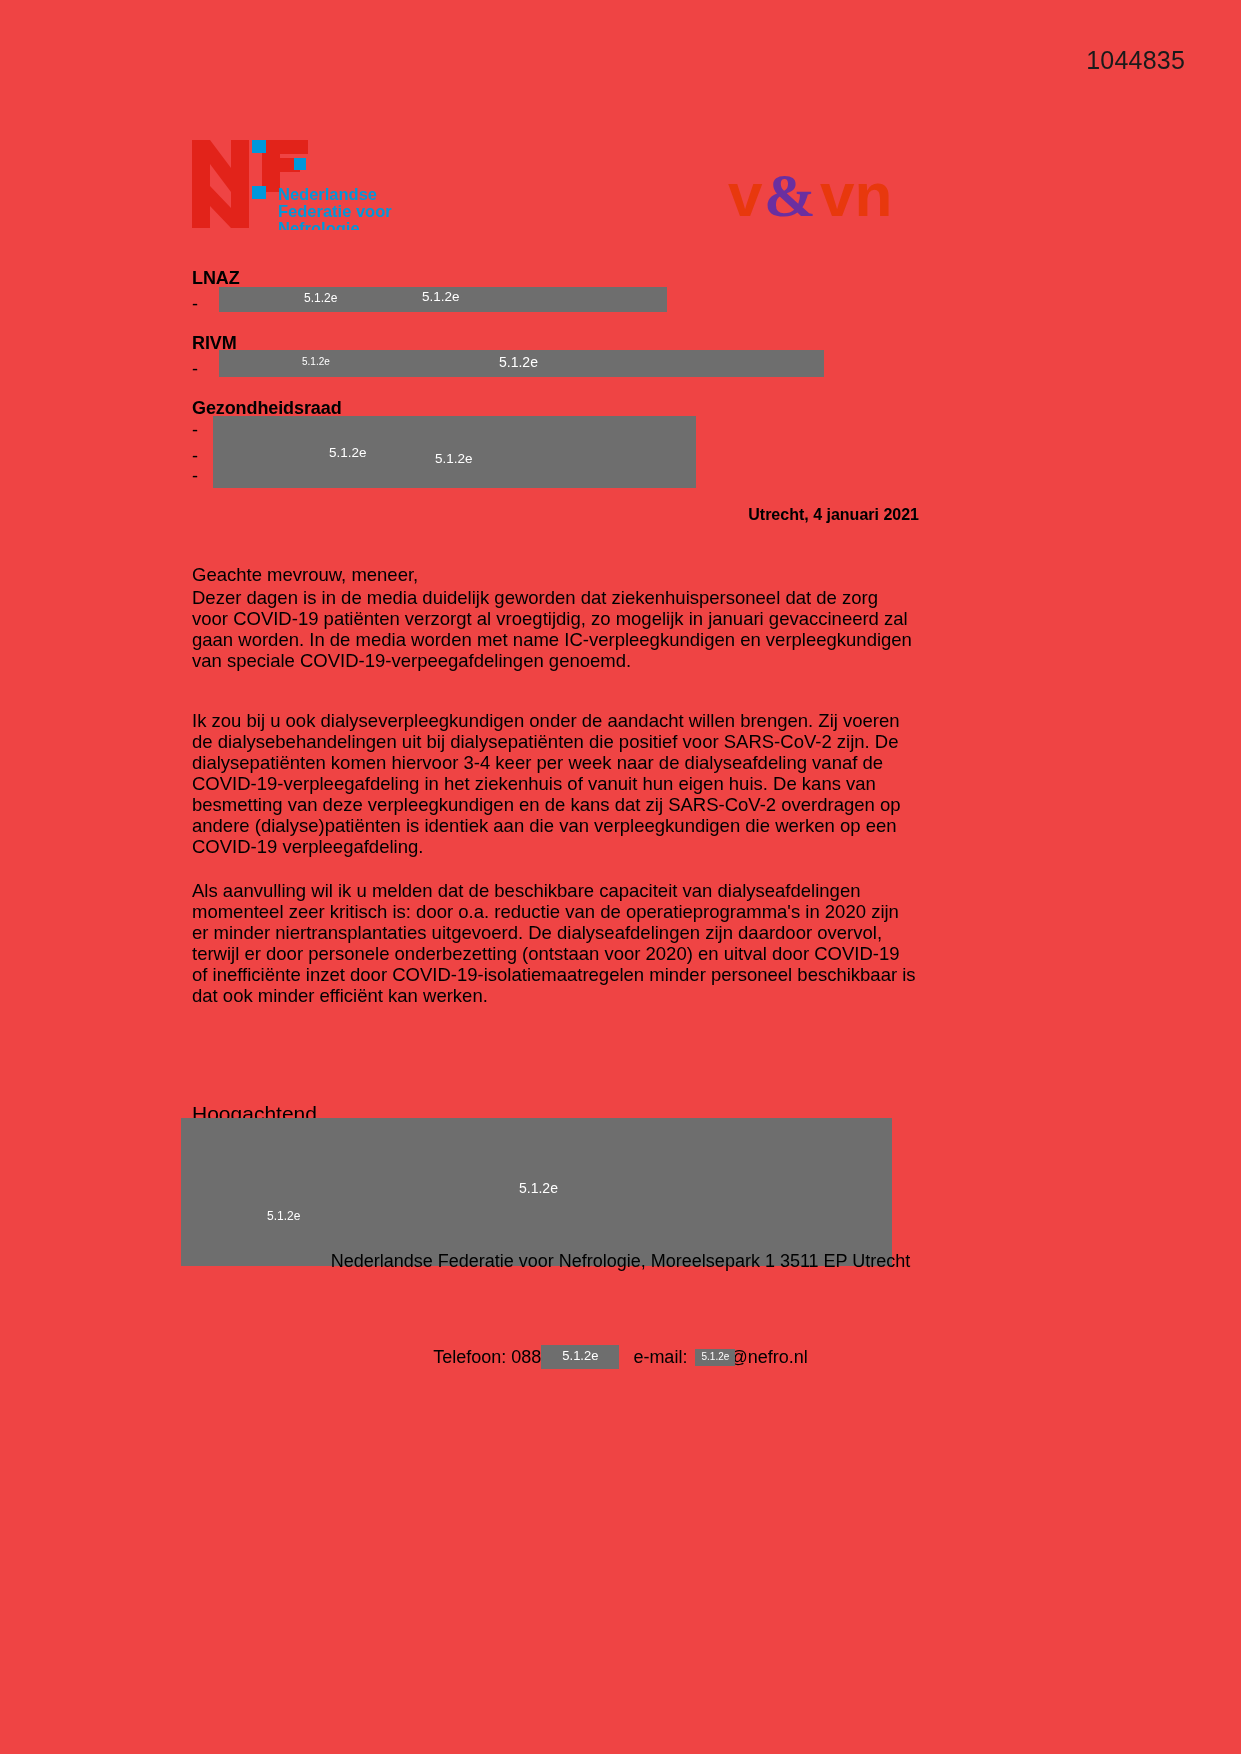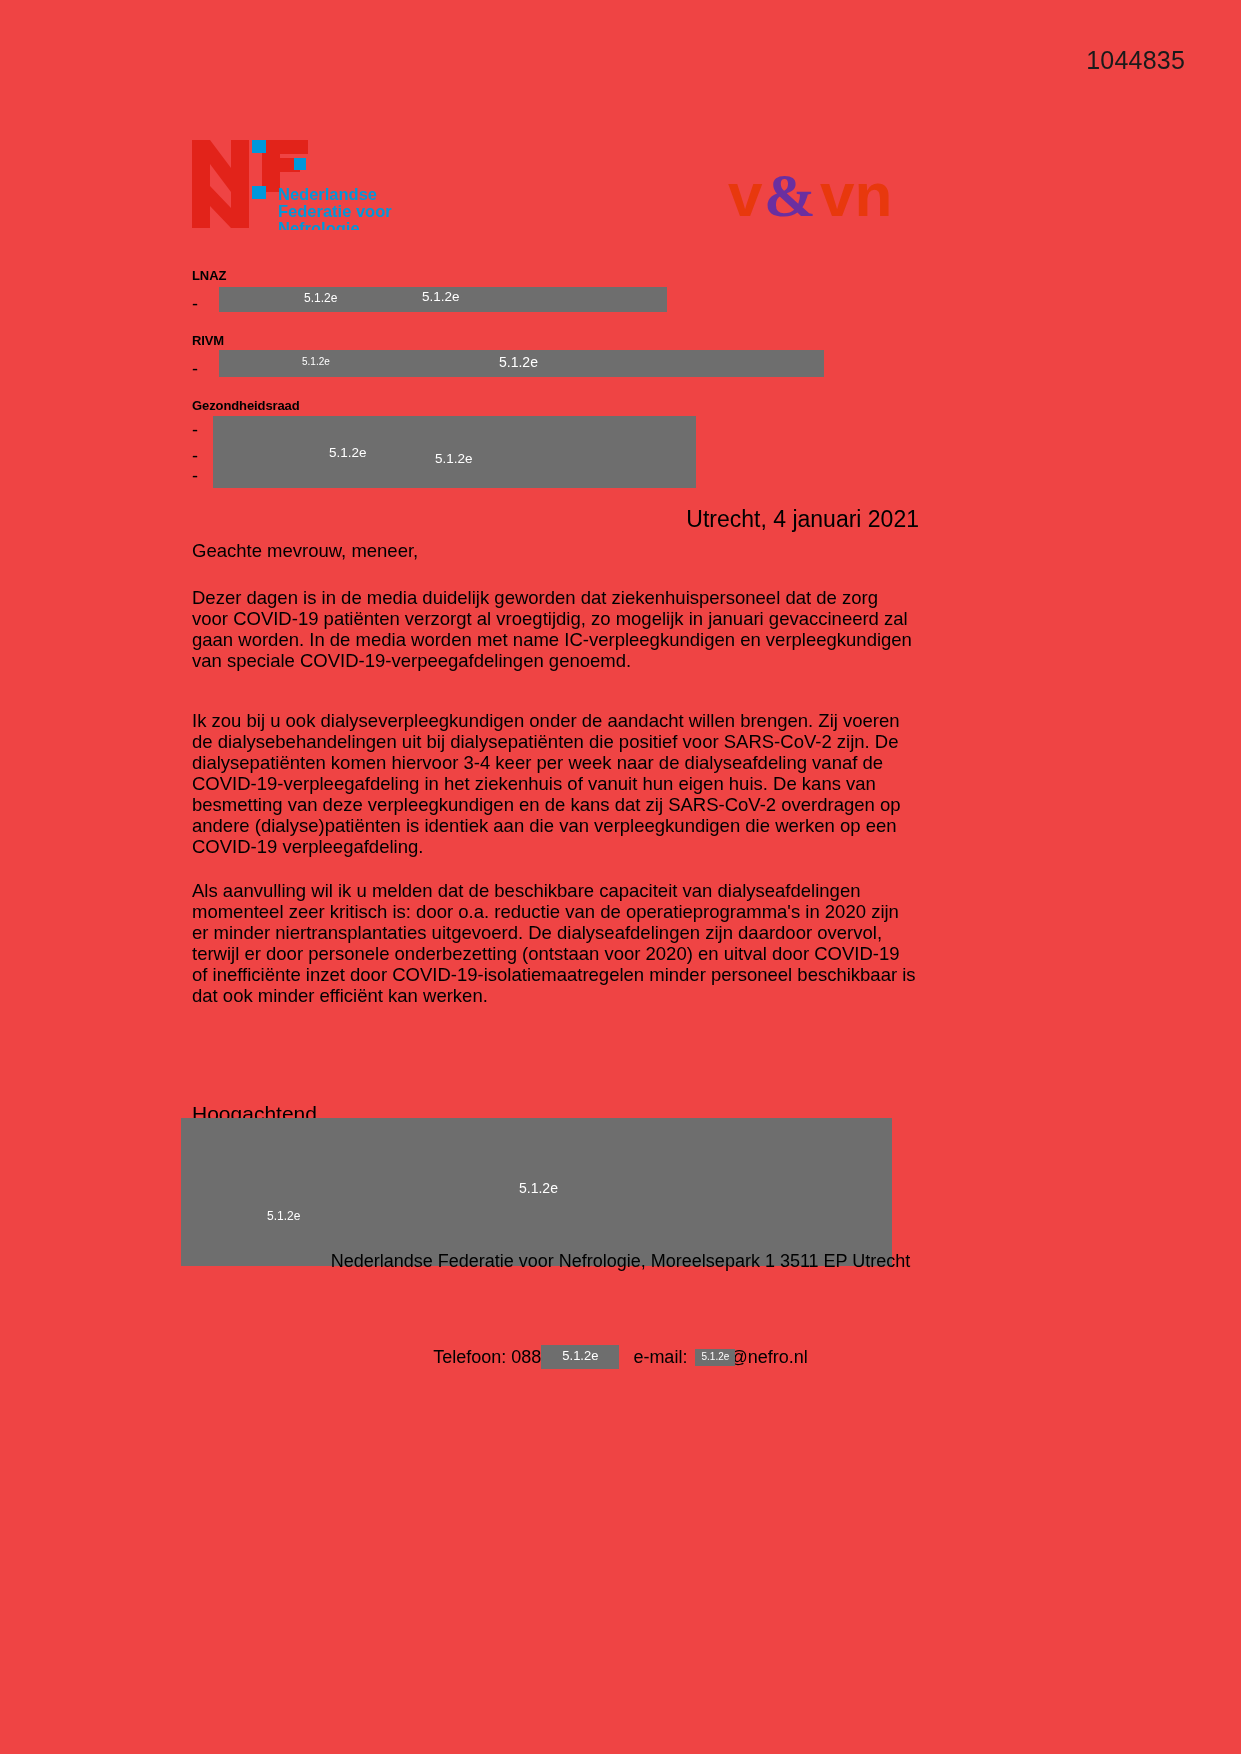--- a/index.html
+++ b/index.html
@@ -49,21 +49,21 @@
     height: 70px;
   }
   .vvn-logo svg { display:block; }
 
   
   .sec {
     position: absolute;
     left: 192px;
   }
   .sec-title {
-    font-size: 13px;
+    font-size: 18px;
     font-weight: bold;
     color: #000;
     letter-spacing: -0.1px;
     white-space: nowrap;
   }
   .dash-col {
     position: absolute;
     font-size: 18px;
     color: #000;
     line-height: 1;
@@ -77,28 +77,29 @@
     color: #ffffff;
     font-family: "Liberation Sans", sans-serif;
     white-space: nowrap;
   }
 
   
   .city-date {
     position: absolute;
     right: 322px;
     top: 506px;
-    font-size: 23px;
-    color: #000;
-    white-space: nowrap;
+    font-size: 16px;
+    color: #000;
+    white-space: nowrap;
+    font-weight: bold;
   }
   .salutation {
     position: absolute;
     left: 192px;
-    top: 540px;
+    top: 564px;
     font-size: 18.5px;
   }
   .para {
     position: absolute;
     left: 192px;
     width: 727px;
     font-size: 18.5px;
     line-height: 21px;
     color: #000;
     text-align: left;

